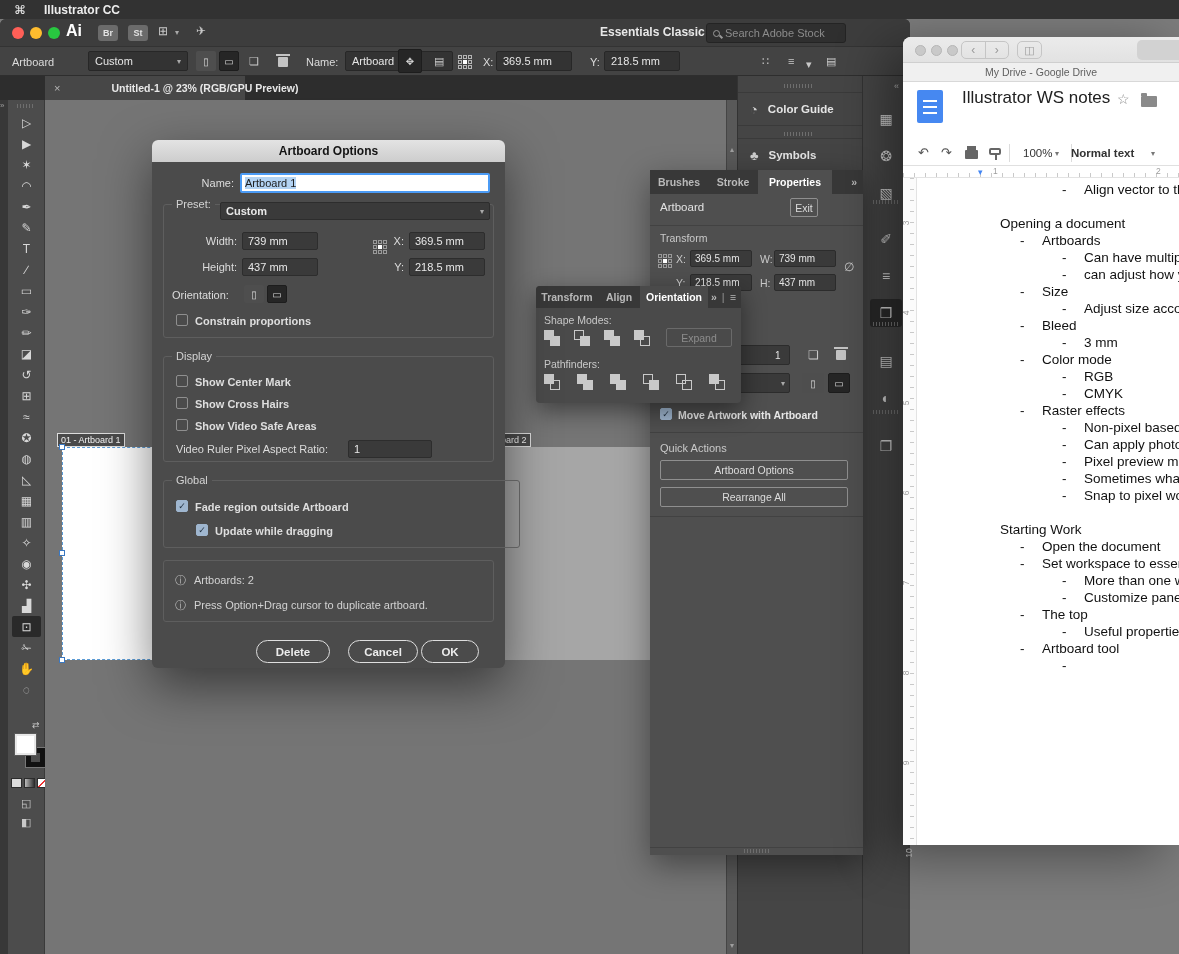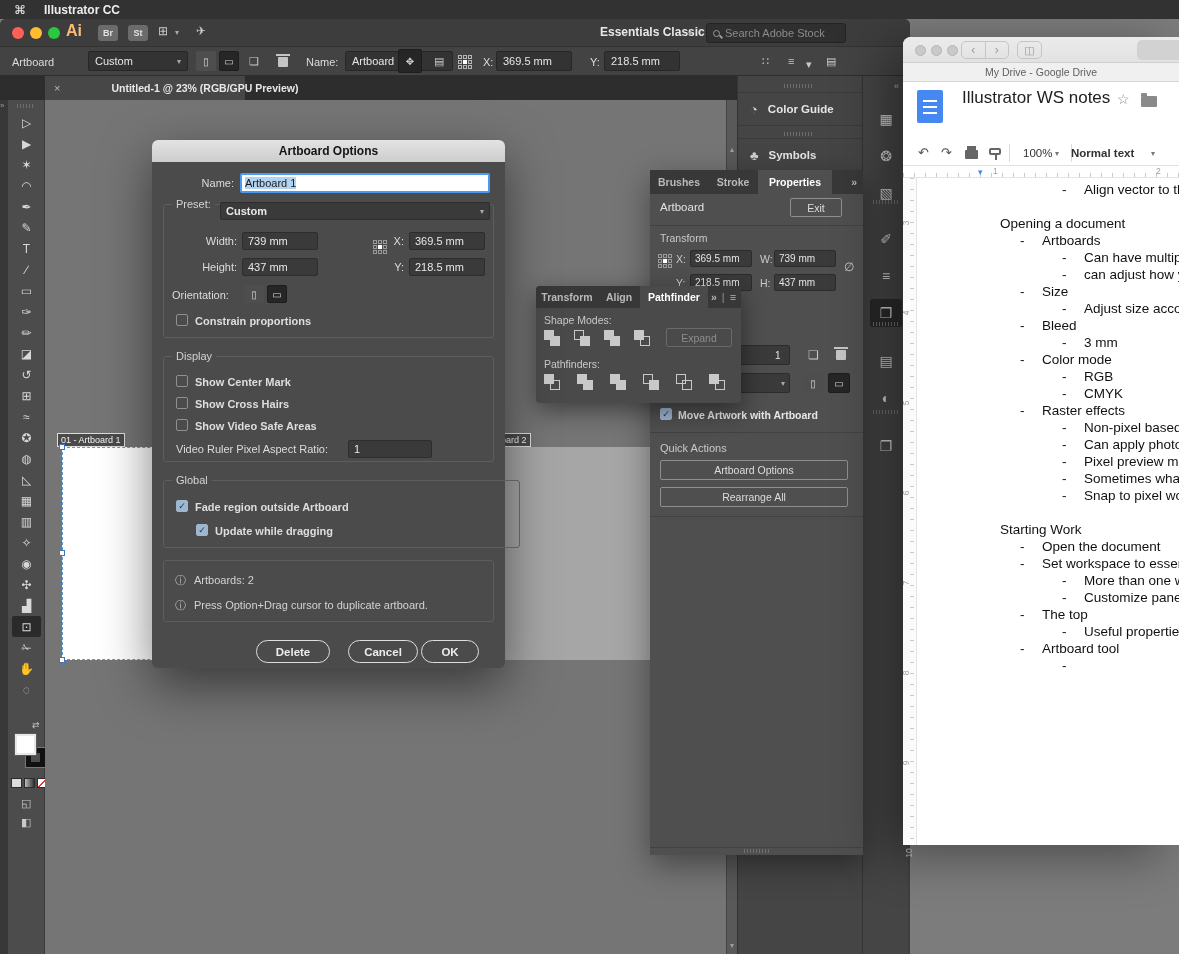--- a/index.html
+++ b/index.html
@@ -11,21 +11,21 @@
     display:flex; align-items:center; gap:18px; padding-left:14px; color:#ededed; font-size:12px; z-index:50;}
   #menubar .app { font-weight:bold; }
   #menubar span { white-space:nowrap; }
 
   
   #ai { position:absolute; left:0; top:19px; width:910px; height:935px; background:#3f3f3f;
     border-radius:6px 6px 0 0; z-index:1; }
   #ai-titlebar { position:absolute; left:0; top:0; width:100%; height:28px; background:#3d3d3d;
     border-radius:6px 6px 0 0; border-bottom:1px solid #333; }
   .light { position:absolute; top:8px; width:12px; height:12px; border-radius:50%; }
-  .ai-logo { position:absolute; left:66px; top:3px; font-size:16px; font-weight:bold; color:#fdba74; }
+  .ai-logo { position:absolute; left:66px; top:3px; font-size:16px; font-weight:bold; color:#ffffff; }
   .sqbtn { position:absolute; top:6px; width:20px; height:16px; background:#6b6b6b; color:#e3e3e3;
     font-size:9px; font-weight:bold; display:flex; align-items:center; justify-content:center; border-radius:3px; }
   .tb-ic { position:absolute; top:5px; color:#c9c9c9; font-size:12px; }
   #workspace { position:absolute; left:600px; top:6px; color:#e8e8e8; font-size:12px; font-weight:bold; }
   #ws-chev, .chev { color:#a9a9a9; font-size:8px; }
   #searchbox { position:absolute; left:706px; top:4px; width:140px; height:20px; background:#2f2f2f;
     border:1px solid #242424; border-radius:3px; display:flex; align-items:center; gap:5px; padding-left:6px; }
   #searchbox .ph { color:#8b8b8b; font-size:11px; }
   .mag { width:7px; height:7px; border:1.5px solid #9a9a9a; border-radius:50%; position:relative; flex:0 0 auto;}
   .mag::after { content:''; position:absolute; width:1.5px; height:4px; background:#9a9a9a;
@@ -445,21 +445,21 @@
   </div>
 
   <div id="props">
     <div class="ptabbar">
       <span class="ptab" style="width:58px">Brushes</span>
       <span class="ptab" style="width:50px">Stroke</span>
       <span class="ptab active" style="width:74px">Properties</span>
       <span class="ptab" style="margin-left:auto;padding-right:6px">»</span>
     </div>
     <span class="plab" style="left:10px;top:31px;font-size:11.5px;color:#e2e2e2">Artboard</span>
-    <span class="outbtn" style="left:140px;top:28px;width:52px;height:19px">Exit</span>
+    <span class="outbtn" style="left:140px;top:28px;width:28px;height:19px">Exit</span>
     <div class="hr" style="top:55px"></div>
     <span class="plab" style="left:10px;top:62px">Transform</span>
     <span class="refgrid" style="left:8px;top:84px">
         <i></i>
         <i></i>
         <i></i>
         <i></i>
         <i class="on"></i>
         <i></i>
         <i></i>
@@ -501,21 +501,21 @@
     <span class="outbtn" style="left:10px;top:317px;width:188px;height:20px">Rearrange All</span>
     <div class="hr" style="top:346px"></div>
     <div class="hr" style="top:677px"></div>
     <div class="grip" style="position:absolute;left:94px;top:679px;width:26px"></div>
   </div>
 
   <div id="pathfinder">
     <div class="ptabbar">
       <span class="ptab" style="width:62px">Transform</span>
       <span class="ptab" style="width:42px">Align</span>
-      <span class="ptab active" style="width:68px">Pathfinder</span>
+      <span class="ptab active" style="width:68px">Orientation</span>
       <span class="ptab" style="padding:0 3px">»</span>
       <span class="ptab" style="padding:0 2px;color:#777">|</span>
       <span class="ptab" style="padding:0 3px">≡</span>
     </div>
     <span class="plab" style="left:8px;top:28px">Shape Modes:</span>
     <div id="shapemodes">
 
     <span class="pfi unite" style="left: 8px; top: 44px;">
           <i class="a"></i>
           <i class="b"></i>

